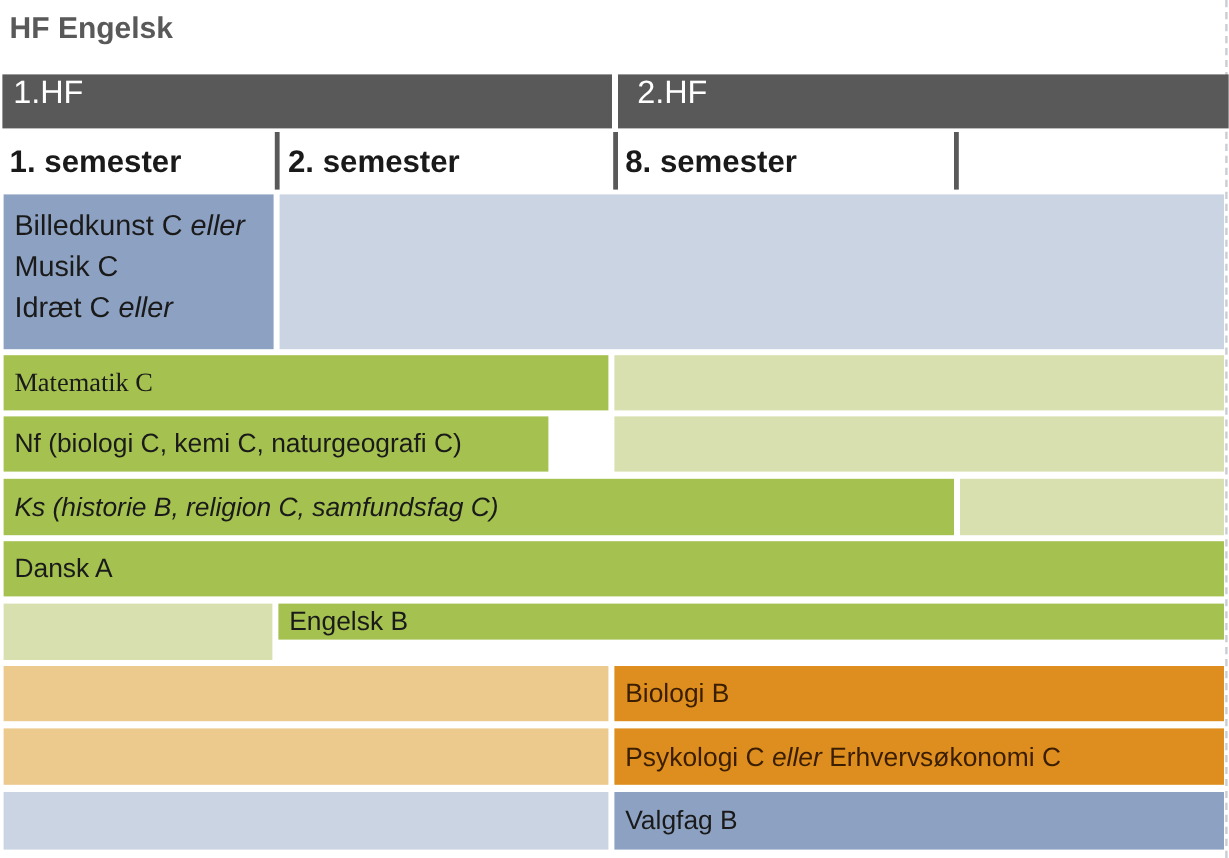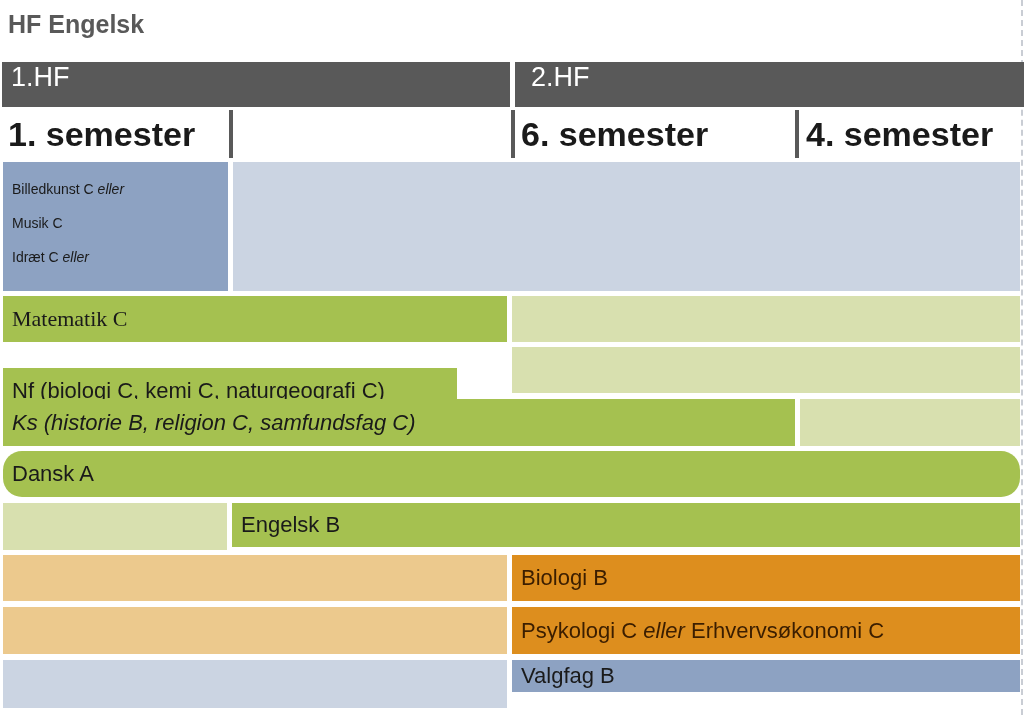--- a/index.html
+++ b/index.html
@@ -21,42 +21,42 @@
     position:absolute; left:8px; top:10px; font-size:25px; font-weight:bold;
     color:var(--title_gray); white-space:nowrap;
   }
   .yearbar{
     position:absolute; top:62px; height:45px; background:var(--charcoal);
     color:#fff; font-size:27px; display:flex; align-items:flex-start;
     padding-left:9px; box-sizing:border-box; z-index:1;
   }
   .sem-label{
     position:absolute; top:110px; height:48px; display:flex; align-items:center;
-    font-size:34px; font-weight:bold; color:var(--text_dark); white-space:nowrap; z-index:1;
+    font-size:26px; font-weight:bold; color:var(--text_dark); white-space:nowrap; z-index:1;
   }
   .divider{
     position:absolute; top:110px; height:48px; width:4px; background:var(--charcoal); z-index:1;
   }
   .seg{
     position:absolute; box-sizing:border-box; z-index:1;
   }
   .lbl{
     display:flex; align-items:center; padding-left:9px;
     font-size:22px; color:var(--text_dark); white-space:nowrap;
   }
   .lbl i, .cell i{font-style:italic;}
   .blue-d{background:var(--dark_blue);}
   .blue-l{background:var(--light_blue);}
   .green-d{background:var(--dark_green);}
   .green-l{background:var(--light_green);}
   .orange-d{background:var(--dark_orange);}
   .orange-l{background:var(--light_orange);}
   .on-orange{color:var(--text_on_orange);}
   .cell{
-    padding:10px 0 0 9px; font-size:14px; color:var(--text_dark);
+    padding:10px 0 0 9px; font-size:24px; color:var(--text_dark);
   }
   .cell .line{line-height:34px; white-space:nowrap;}
 </style>
 </head>
 <body>
 
 <div class="stage">
 
   <div class="page-edge"></div>
 
@@ -64,64 +64,64 @@
 
   <div class="yearbar" style="left:2px;width:508px;">
     <span>1.HF</span>
   </div>
   <div class="yearbar" style="left:515px;width:584px;padding-left:16px;">
     <span>2.HF</span>
   </div>
 
   <div class="sem-label" style="left:8px;">1. semester</div>
   <div class="divider" style="left:229px;"></div>
+  <div class="sem-label" style="left:240px;">2. semester</div>
   <div class="divider" style="left:511px;"></div>
-  <div class="sem-label" style="left:521px;">6. semester</div>
+  <div class="sem-label" style="left:521px;">8. semester</div>
   <div class="divider" style="left:795px;"></div>
-  <div class="sem-label" style="left:806px;">4. semester</div>
 
   <div class="seg blue-d cell" style="left:3px;top:162px;width:225px;height:129px;">
     <div class="line"><span>Billedkunst C </span><i>eller</i><span></span></div>
     <div class="line"><span>Musik C</span><i></i><span></span></div>
     <div class="line"><span>Idræt C </span><i>eller</i><span></span></div>
   </div>
   <div class="seg blue-l" style="left:233px;top:162px;width:787px;height:129px;"></div>
 
   <div class="seg green-d lbl" style="left:3px;top:296px;width:504px;height:46px;font-family:Liberation Serif, serif;">
     <span><span>Matematik C</span><i></i><span></span></span>
   </div>
   <div class="seg green-l" style="left:512px;top:296px;width:508px;height:46px;"></div>
 
-  <div class="seg green-d lbl" style="left:3px;top:347px;width:454px;height:46px;margin-top:21px;">
+  <div class="seg green-d lbl" style="left:3px;top:347px;width:454px;height:46px;">
     <span><span>Nf (biologi C, kemi C, naturgeografi C)</span><i></i><span></span></span>
   </div>
   <div class="seg green-l" style="left:512px;top:347px;width:508px;height:46px;"></div>
 
   <div class="seg green-d lbl" style="left:3px;top:399px;width:792px;height:47px;font-style:italic;">
     <span><span>Ks (historie B, religion C, samfundsfag C)</span><i></i><span></span></span>
   </div>
   <div class="seg green-l" style="left:800px;top:399px;width:220px;height:47px;"></div>
 
-  <div class="seg green-d lbl" style="left:3px;top:451px;width:1017px;height:46px;border-radius:19px;">
+  <div class="seg green-d lbl" style="left:3px;top:451px;width:1017px;height:46px;">
     <span><span>Dansk A</span><i></i><span></span></span>
   </div>
 
   <div class="seg green-l" style="left:3px;top:503px;width:224px;height:47px;"></div>
-  <div class="seg green-d lbl" style="left:232px;top:503px;width:788px;height:44px;">
+  <div class="seg green-d lbl" style="left:232px;top:503px;width:788px;height:30px;">
     <span><span>Engelsk B</span><i></i><span></span></span>
   </div>
 
   <div class="seg orange-l" style="left:3px;top:555px;width:504px;height:46px;"></div>
   <div class="seg orange-d lbl on-orange" style="left:512px;top:555px;width:508px;height:46px;">
     <span><span>Biologi B</span><i></i><span></span></span>
   </div>
 
   <div class="seg orange-l" style="left:3px;top:607px;width:504px;height:47px;"></div>
   <div class="seg orange-d lbl on-orange" style="left:512px;top:607px;width:508px;height:47px;">
     <span><span>Psykologi C </span><i>eller</i><span> Erhvervsøkonomi C</span></span>
   </div>
 
   <div class="seg blue-l" style="left:3px;top:660px;width:504px;height:48px;"></div>
-  <div class="seg blue-d lbl" style="left:512px;top:660px;width:508px;height:32px;">
+  <div class="seg blue-d lbl" style="left:512px;top:660px;width:508px;height:48px;">
     <span><span>Valgfag B</span><i></i><span></span></span>
   </div>
 
 </div>
 
 </body></html>

